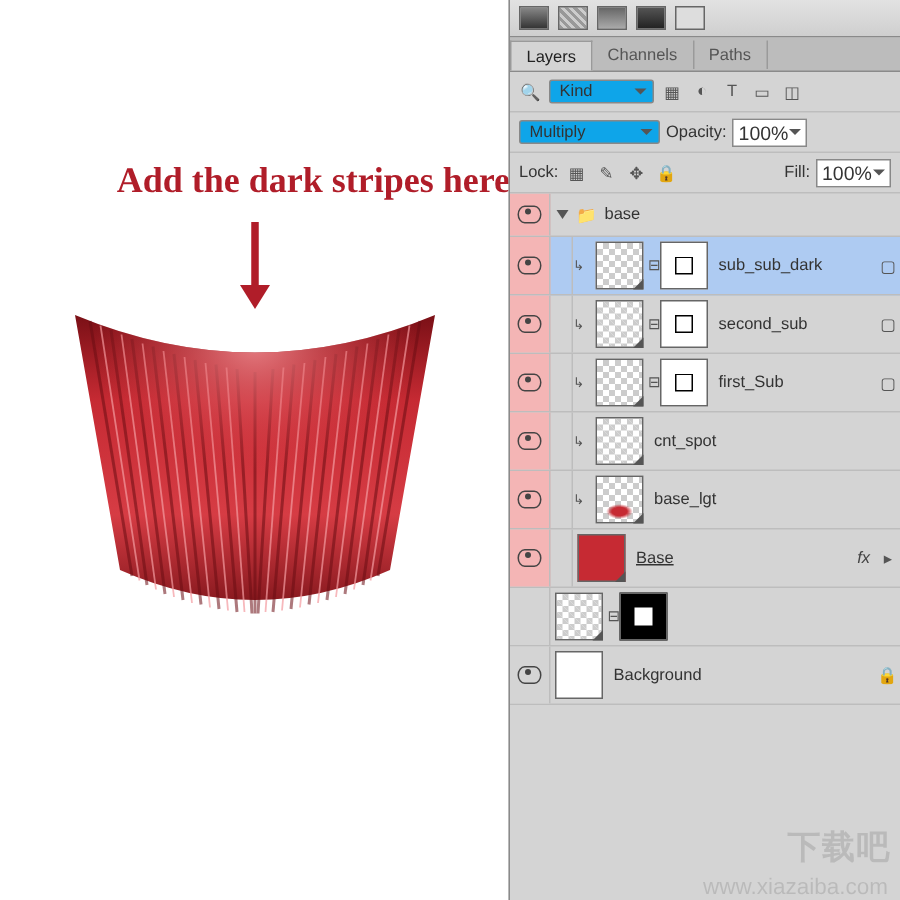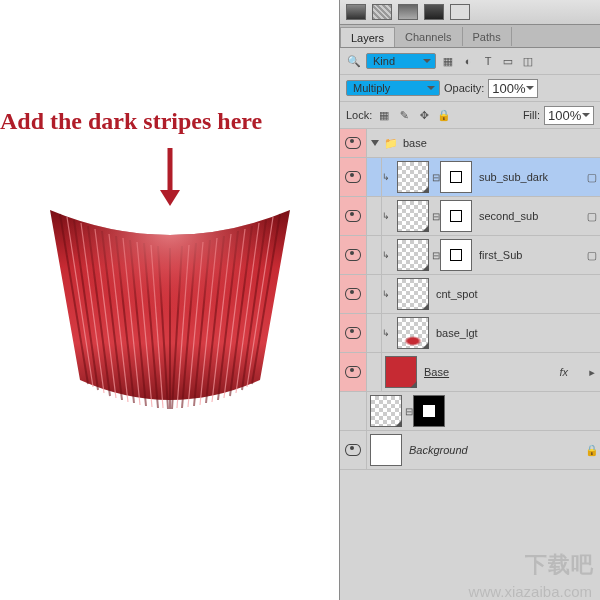--- a/index.html
+++ b/index.html
@@ -1,17 +1,17 @@
 <!DOCTYPE html>
 <html><head>
 <meta charset="utf-8">
 <style>
   html,body{margin:0;padding:0;width:600px;height:600px;font-family:"Lucida Grande","Segoe UI",Arial,sans-serif;font-size:11px;color:#333;background:#fff;overflow:hidden}
   #canvas{position:absolute;left:0;top:0;width:340px;height:600px;background:#fff}
-  #anno-text{position:absolute;top:108px;left:0;width:340px;text-align:left;font-family:"Times New Roman",serif;font-size:24px;font-weight:bold;color:#b01d29}
+  #anno-text{position:absolute;top:108px;left:0;width:340px;text-align:right;font-family:"Times New Roman",serif;font-size:24px;font-weight:bold;color:#b01d29}
   #anno-arrow{position:absolute;top:148px;left:155px}
   #cupcake-svg{position:absolute;top:200px;left:40px}
   #panel{position:absolute;right:0;top:0;width:260px;height:600px;background:#d4d4d4;border-left:1px solid #8a8a8a}
   .toprow{height:24px;border-bottom:1px solid #8a8a8a;background:linear-gradient(#e2e2e2,#cfcfcf);display:flex;align-items:center;padding-left:6px;gap:6px}
   .swatch{width:18px;height:14px;border:1px solid #666}
   .tabs{height:22px;background:#bcbcbc;border-bottom:1px solid #8a8a8a;display:flex;align-items:center}
   .tab{padding:4px 10px 3px;font-size:11px;color:#555;border-right:1px solid #9a9a9a}
   .tab.active{background:#d4d4d4;color:#222;border-top:1px solid #9a9a9a;border-left:1px solid #9a9a9a;margin-bottom:-1px}
   .row{display:flex;align-items:center;height:26px;padding:0 6px;gap:4px;border-bottom:1px solid #bdbdbd}
   .sel{background:#0ea5e9;border:1px solid #888;border-radius:2px;padding:1px 16px 1px 6px;font-size:11px;position:relative;min-width:46px}
@@ -30,24 +30,24 @@
   .indent{width:14px;align-self:stretch;border-right:1px solid #bdbdbd}
   .thumb{width:30px;height:30px;border:1px solid #666;background:#fff;margin:3px;position:relative;flex:none}
   .thumb.checker{background-image:linear-gradient(45deg,#ccc 25%,transparent 25%,transparent 75%,#ccc 75%),linear-gradient(45deg,#ccc 25%,transparent 25%,transparent 75%,#ccc 75%);background-size:8px 8px;background-position:0 0,4px 4px}
   .mask{width:30px;height:30px;border:1px solid #666;background:#fff;margin:3px 3px 3px 0;flex:none;display:flex;align-items:center;justify-content:center}
   .mask .m-inner{width:12px;height:12px;background:#fff;box-shadow:0 0 0 1px #000 inset}
   .mask.black{background:#000}
   .mask.black .m-inner{background:#fff;box-shadow:none;width:12px;height:12px}
   .chain{width:8px;text-align:center;color:#555;font-size:10px;flex:none}
   .lname{flex:1;padding-left:4px}
   .lname.ul{text-decoration:underline}
-  .lname.it{font-style:italic}
+  .lname.it{}
   .side-ic{width:16px;text-align:center;color:#555;flex:none}
   .grp-tri{width:0;height:0;border-left:4px solid transparent;border-right:4px solid transparent;border-top:6px solid #555;margin:0 4px}
-  .fx{font-style:italic;font-size:11px;color:#444;margin-right:16px}
+  .fx{font-style:italic;font-size:11px;color:#444;margin-right:4px}
   .corner{position:absolute;bottom:-1px;right:-1px;width:0;height:0;border-left:7px solid transparent;border-bottom:7px solid #555}
   .link-ic{width:10px;flex:none;margin-right:2px;color:#555;font-size:9px}
   #watermark{position:absolute;right:6px;bottom:20px;font-size:22px;color:rgba(0,0,0,0.12);font-weight:bold;letter-spacing:1px}
   #wm-sub{position:absolute;right:8px;bottom:0;font-size:15px;color:rgba(0,0,0,0.12)}
 </style>
 </head>
 <body>
 
 <div id="canvas">
   <div id="anno-text">Add the dark stripes here</div>

